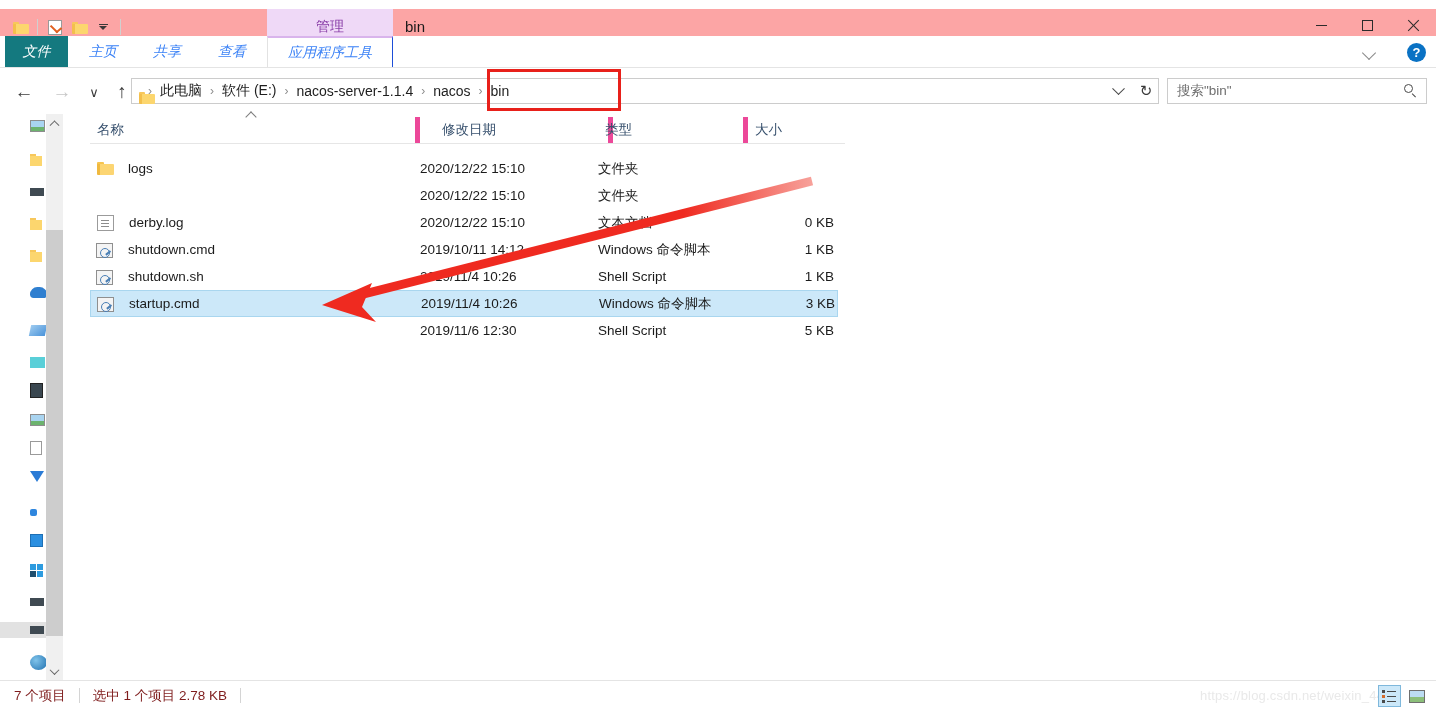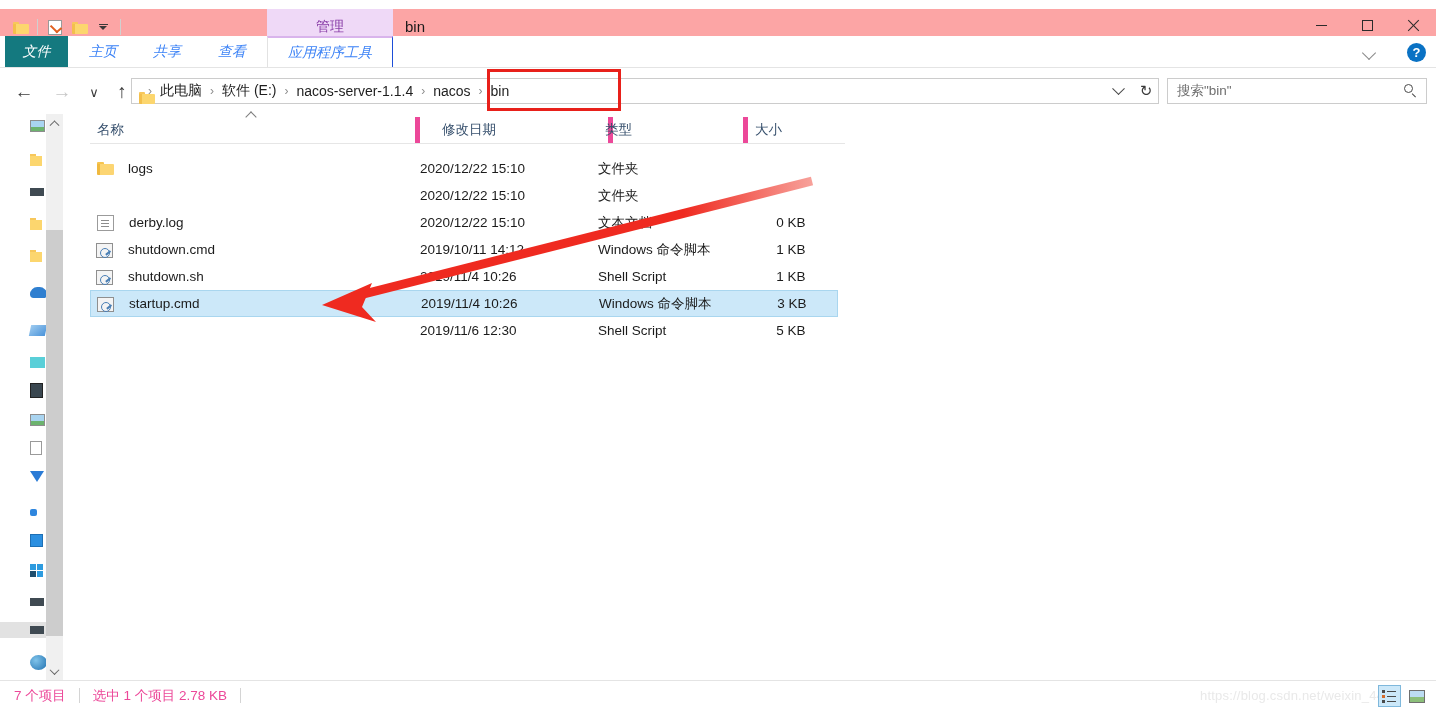--- a/index.html
+++ b/index.html
@@ -341,21 +341,21 @@
     background: #cce8f9;
     border: 1px solid #a9d6ef;
   }
   .cell-name {
     position: absolute; left: 6px;
     display: flex; align-items: center; gap: 15px;
     width: 320px;
   }
   .cell-date { position: absolute; left: 330px; width: 185px; }
   .cell-type { position: absolute; left: 508px; width: 150px; }
-  .cell-size { position: absolute; left: 658px; width: 86px; text-align: center; }
+  .cell-size { position: absolute; left: 658px; width: 86px; text-align: right; }
 
   .ic { width: 17px; height: 17px; position: relative; flex: 0 0 17px; }
   .ic-folder::before {
     content: ""; position: absolute; left: 1px; top: 2px;
     width: 7px; height: 3px; background: #f6c44f; border-radius: 1px 1px 0 0;
   }
   .ic-folder::after {
     content: ""; position: absolute; left: 1px; top: 4px;
     width: 14px; height: 11px; background: #fcd572;
     border-left: 3px solid #f0b93f; border-radius: 1px;
@@ -393,21 +393,21 @@
 
   
   .statusbar {
     position: absolute; left: 0; bottom: 0;
     width: 1436px; height: 30px;
     background: #ffffff;
     border-top: 1px solid #e4e4e4;
     display: flex; align-items: center;
   }
   .status-text {
-    font-size: 13.5px; color: #ec4899;
+    font-size: 13.5px; color: #7f1d1d;
   }
   .status-sep {
     width: 1px; height: 15px; background: #d4d4d4; margin: 0 13px;
   }
   .viewbtns {
     position: absolute; right: 8px; top: 4px;
     display: flex; gap: 4px;
   }
   .viewbtn {
     width: 23px; height: 22px;

